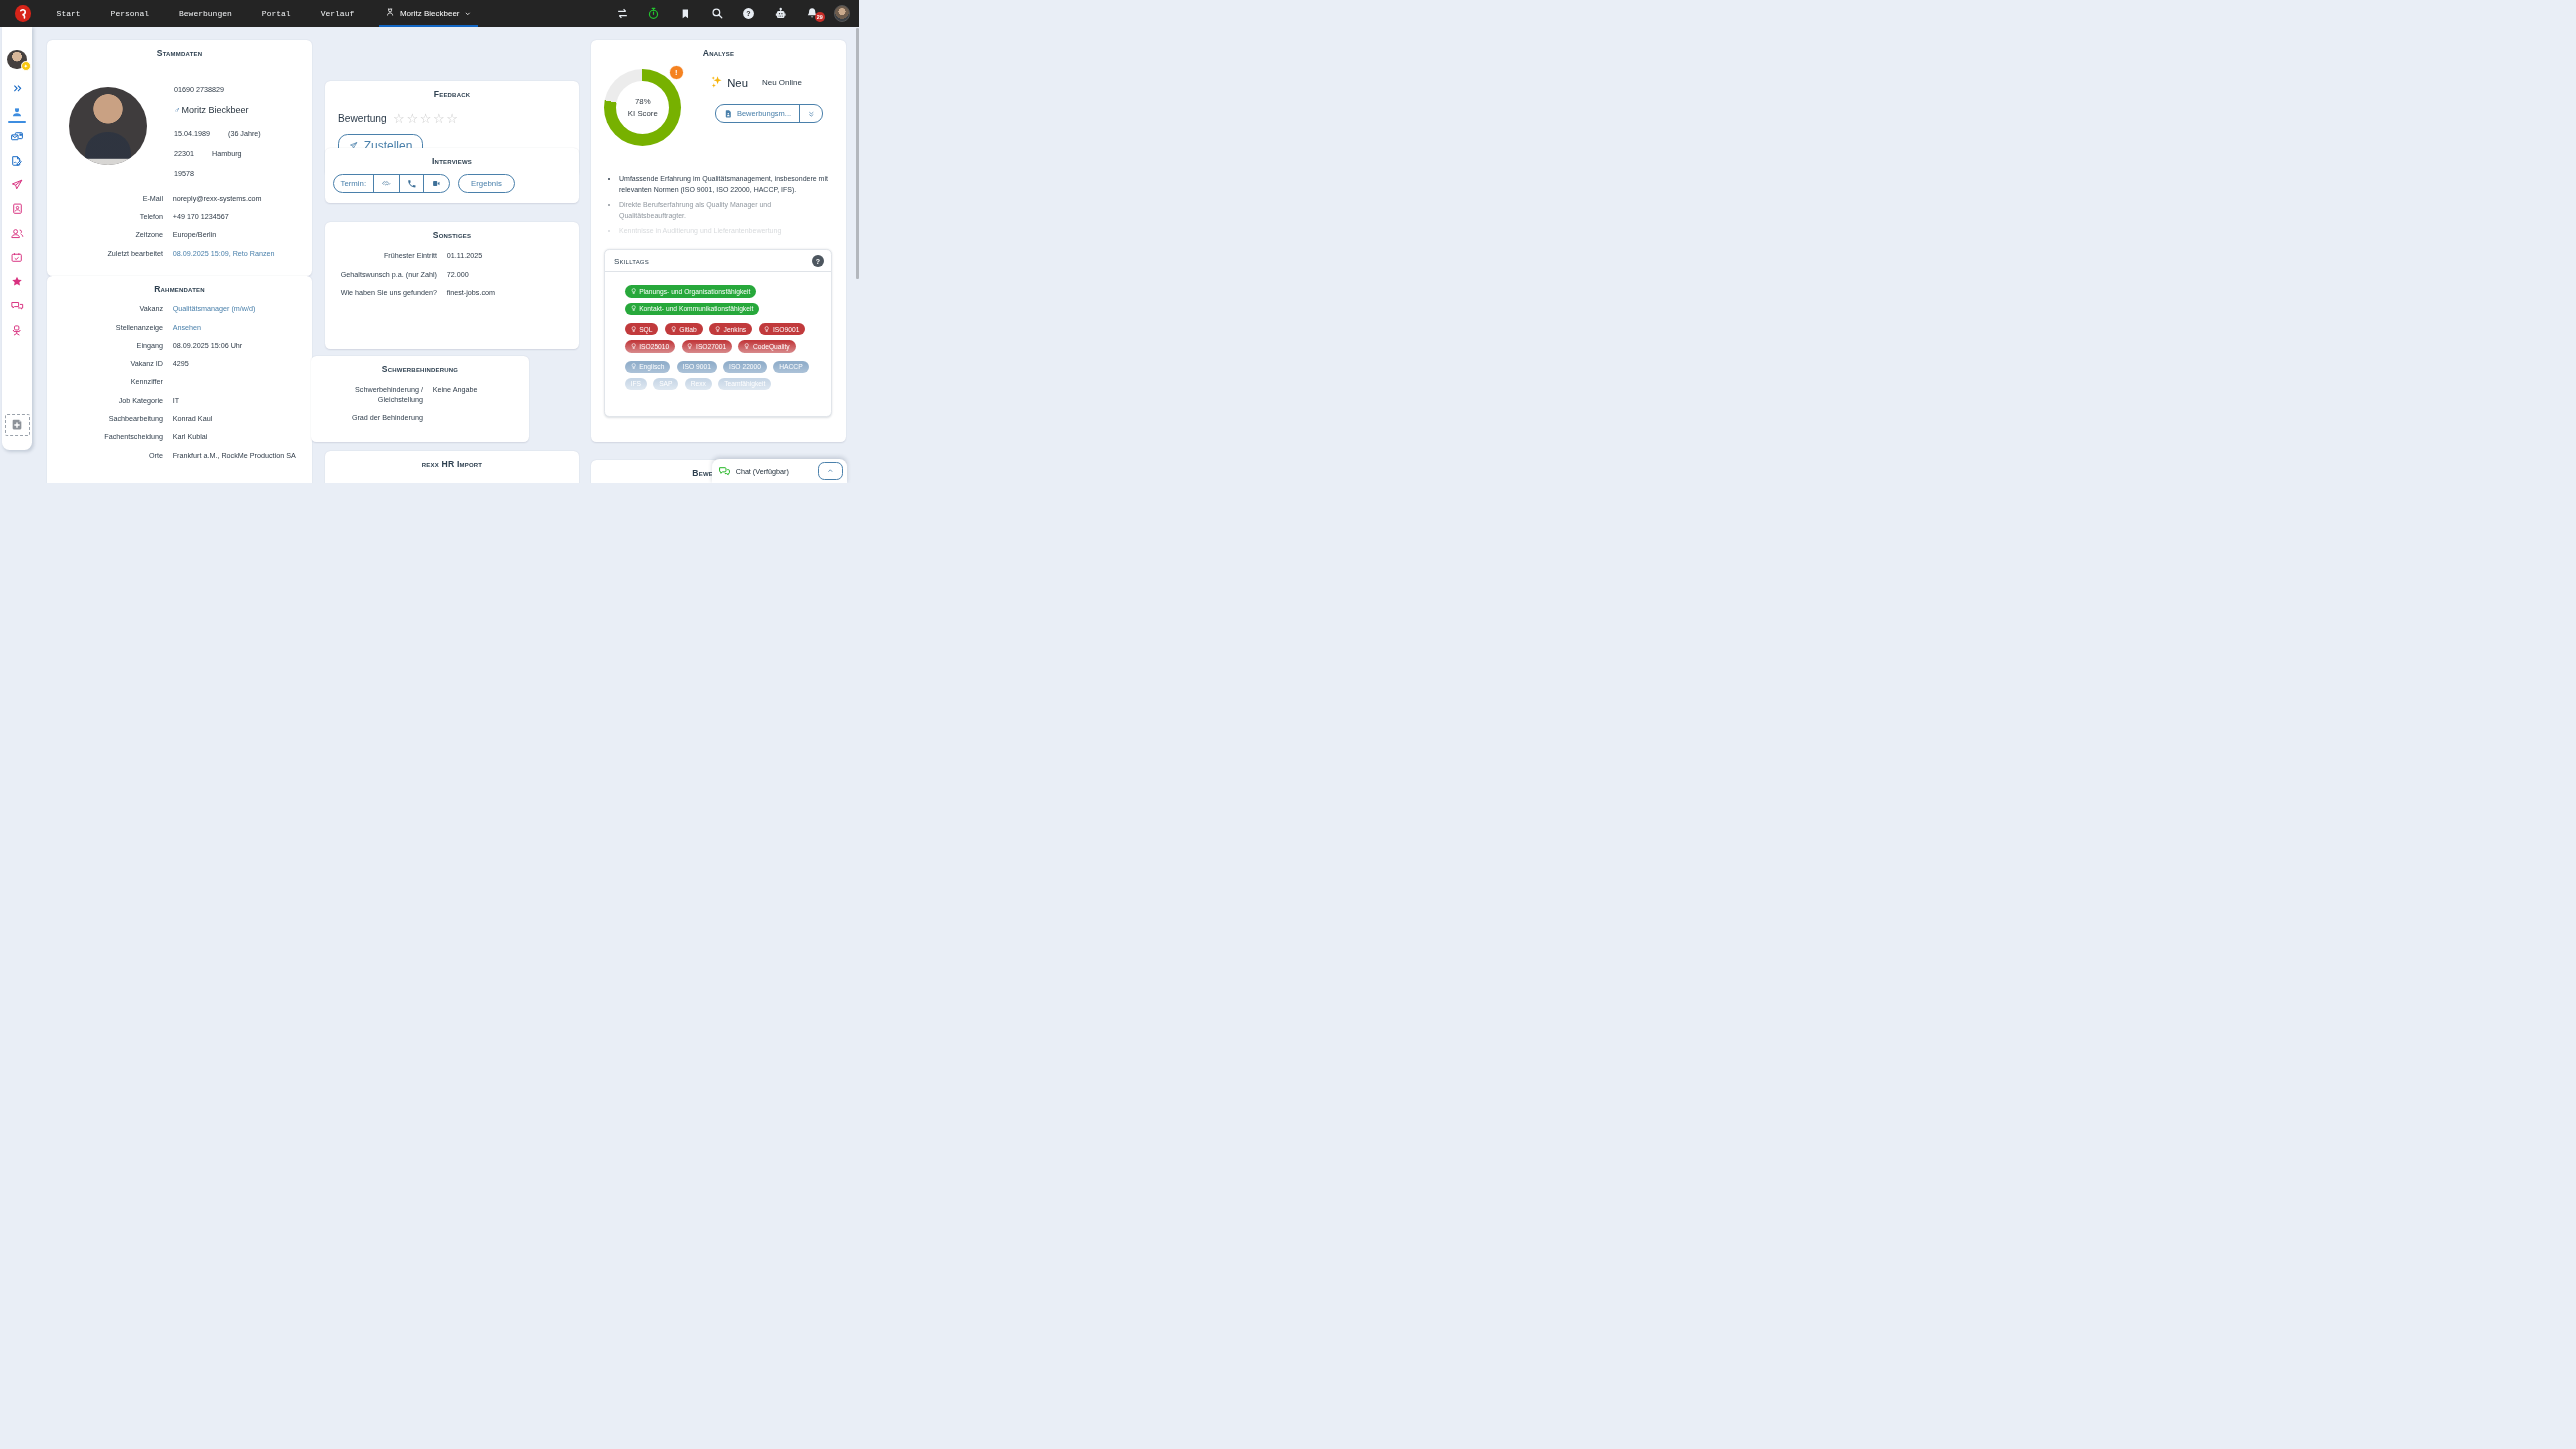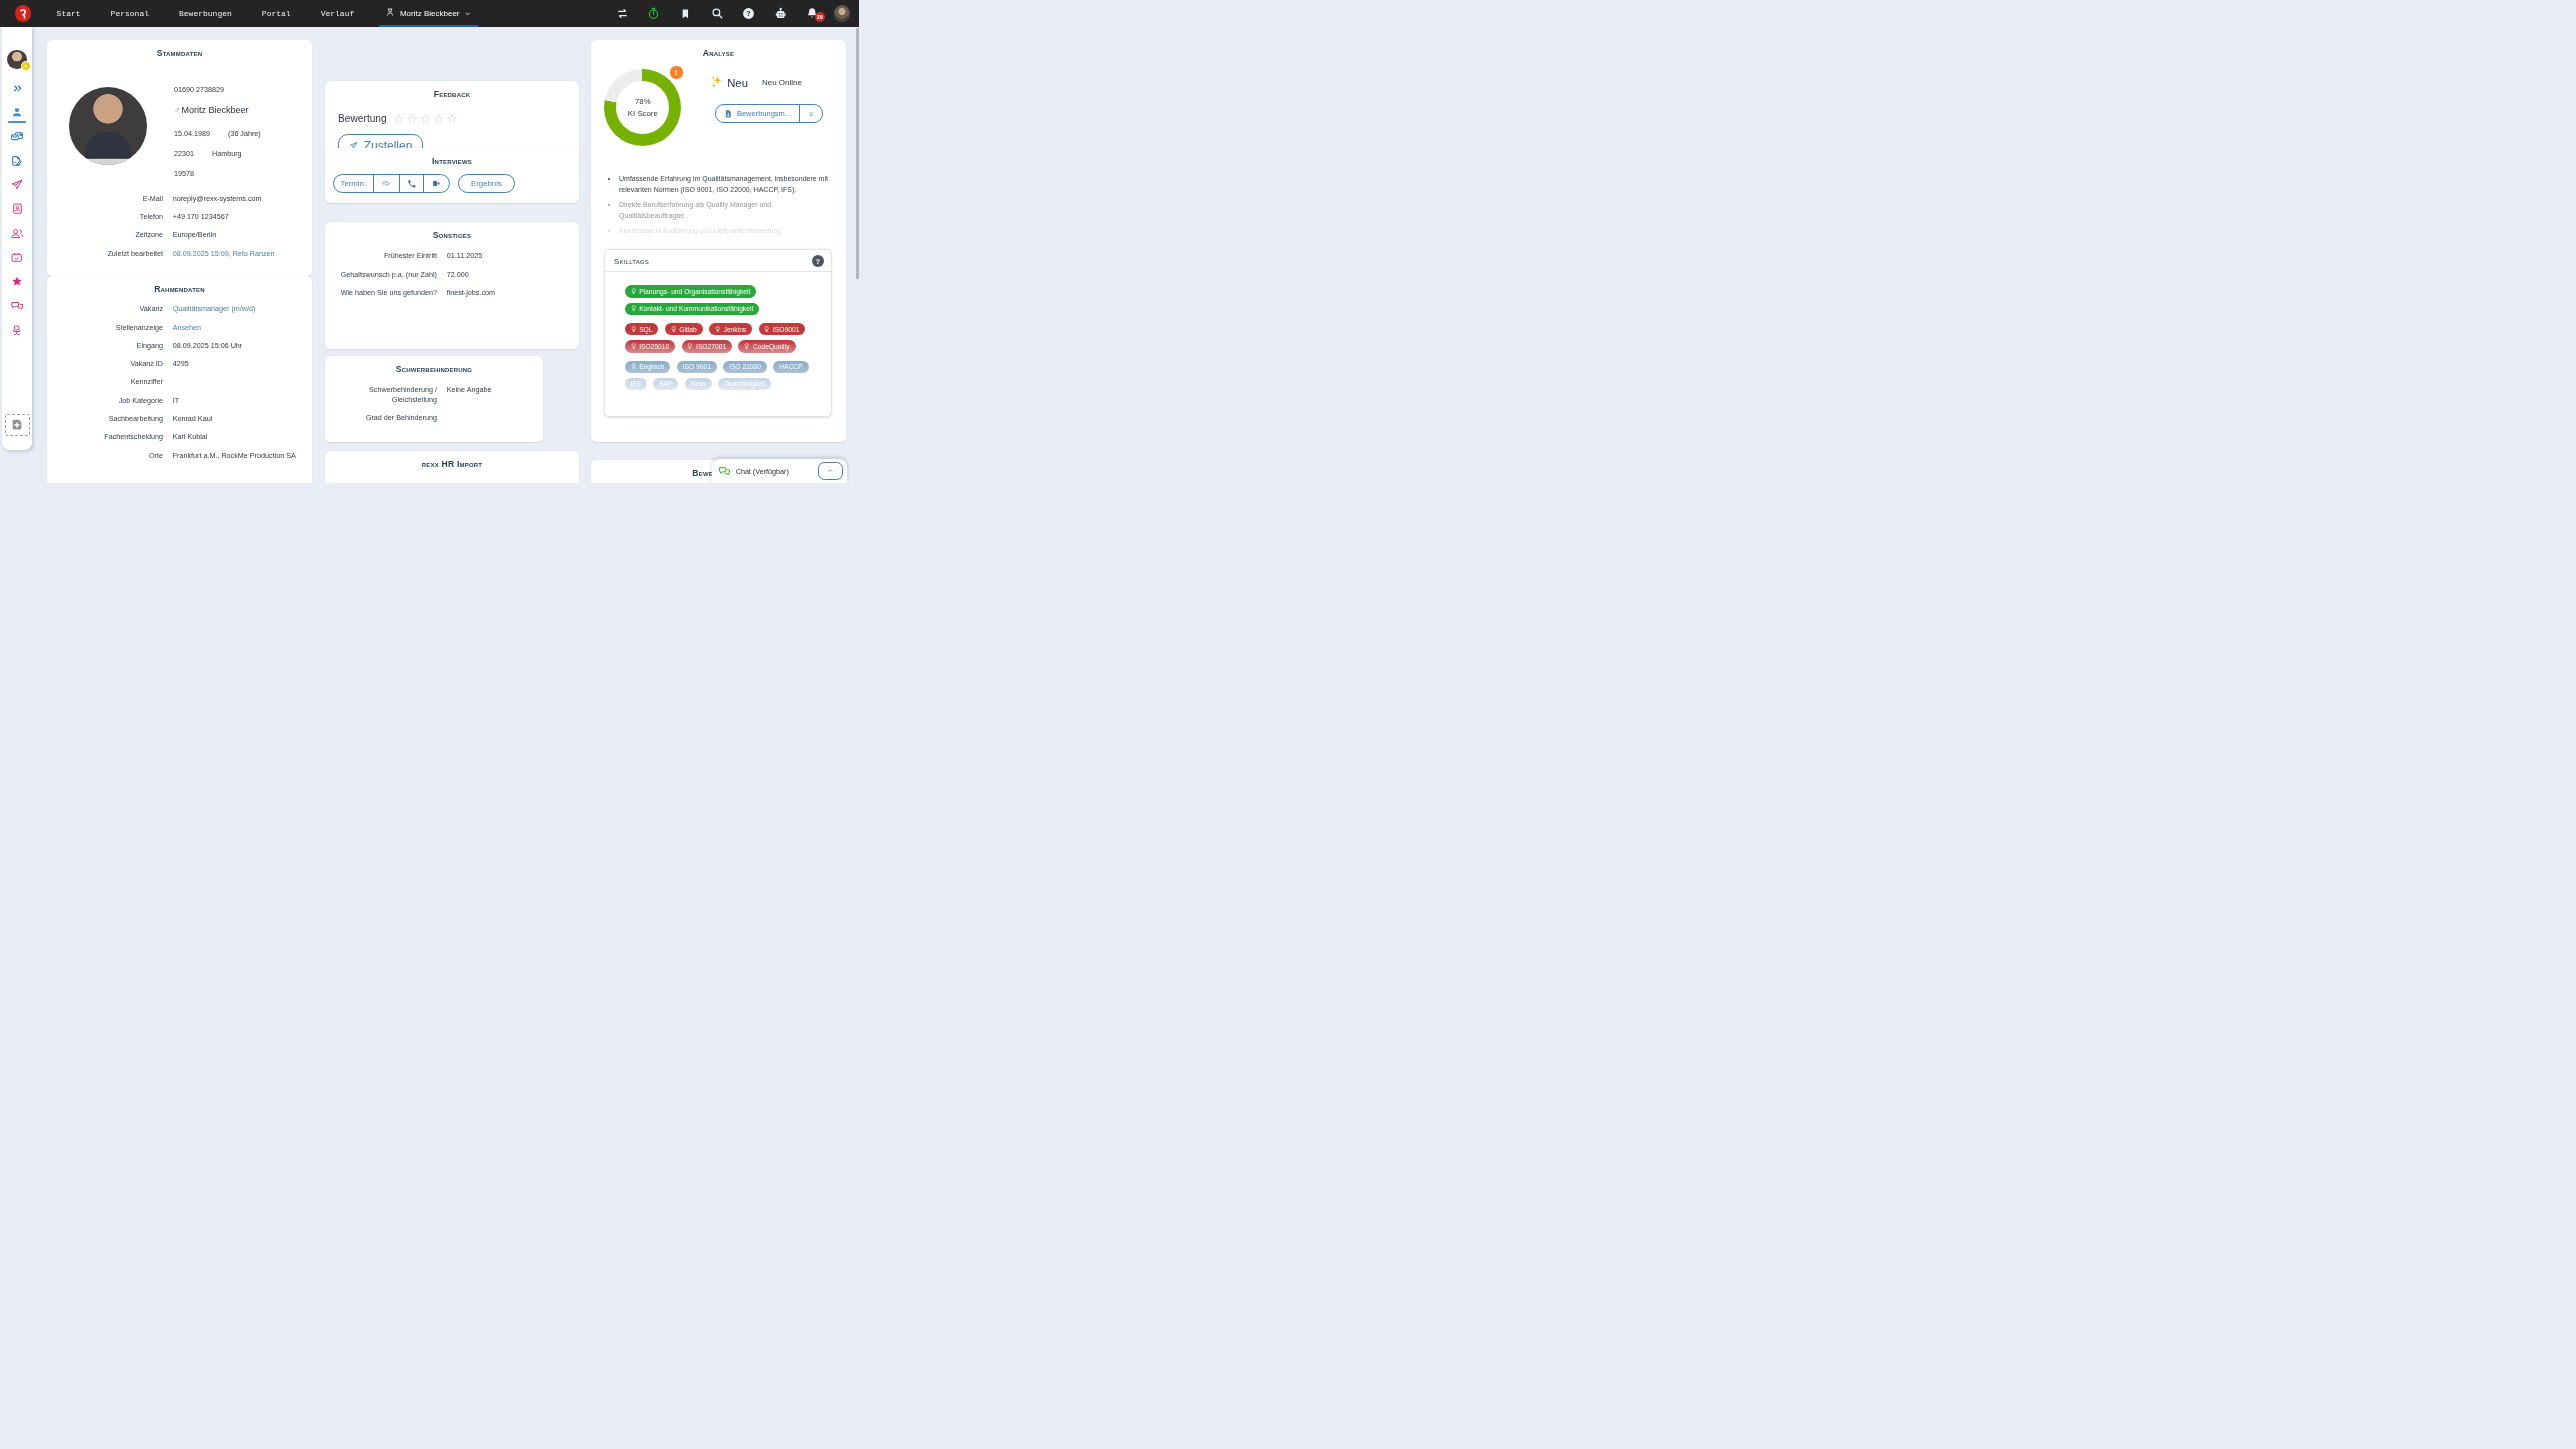--- a/index.html
+++ b/index.html
@@ -65,21 +65,21 @@
   .interviews { left:325px; top:148px; width:254px; height:55px; }
   .iv-row { display:flex; gap:8.6px; margin:8.6px 0 0 7.5px; }
   .seg { display:inline-flex; border:0.8px solid #4a80ab; border-radius:9.7px; overflow:hidden; background:#fff; }
   .seg .cell { padding:3.8px 7px; display:grid; place-items:center; cursor:pointer; }
   .seg .cell + .cell { border-left:0.8px solid #4a80ab; }
   .seg .t { color:#4a80ab; font-size:7.8px; }
   .pill-btn { border:0.8px solid #4a80ab; border-radius:9.7px; color:#4a80ab; font-size:7.8px; padding:3.8px 11.8px; background:#fff; cursor:pointer; }
 
   .sonstiges { left:325px; top:222px; width:254px; height:127px; --lblw:99px; }
   .so-rows { padding:0 13px; margin-top:11.8px; }
-  .schwer { left:325px; top:356px; width:218px; height:86px; --lblw:99px; }
+  .schwer { left:311px; top:356px; width:218px; height:86px; --lblw:99px; }
   .sb-rows { padding:0 13px; margin-top:11.8px; }
   .hrimport { left:325px; top:451px; width:254px; height:38px; }
 
   
   .analyse { left:591px; top:40px; width:255px; height:402px; }
   .donut { position:absolute; left:13px; top:29px; width:77px; height:77px; border-radius:50%; }
   .donut .hole { position:absolute; left:12.3px; top:12.3px; width:53px; height:53px; background:#fff; border-radius:50%; display:grid; place-items:center; text-align:center; }
   .donut .hole div { font-size:7.8px; color:#333b44; line-height:1.5; }
   .warn-badge { position:absolute; left:78px; top:25px; width:14.5px; height:14.5px; border-radius:50%; background:#f58220; border:1.6px solid #fff; color:#fff; font-weight:bold; font-size:7.5px; display:grid; place-items:center; }
   .neu-row { position:absolute; left:119px; top:35px; display:flex; align-items:center; }

